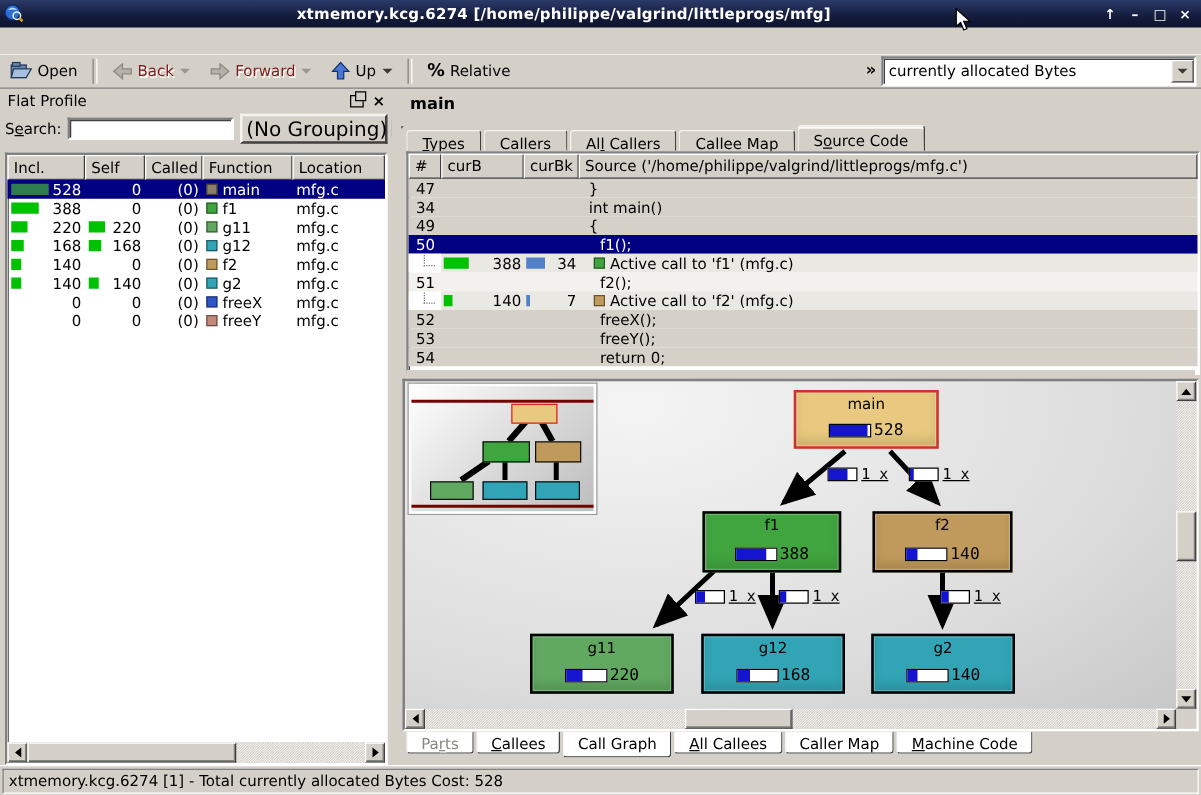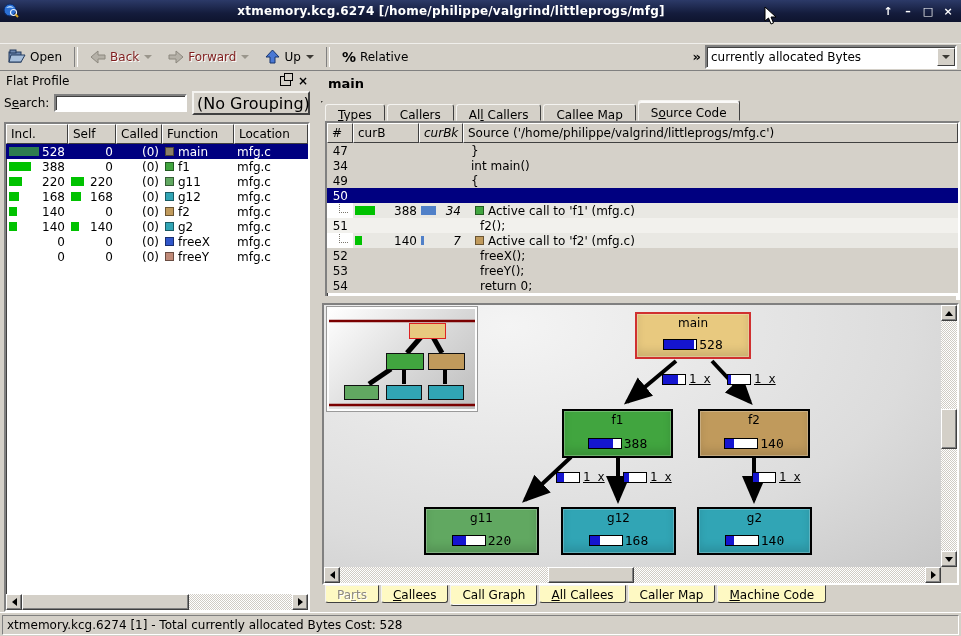--- a/index.html
+++ b/index.html
@@ -83,21 +83,21 @@
   .rpanel{position:absolute;left:322px;top:71px;width:637px;height:541px;}
   .pane-title{height:25px;font-weight:bold;font-size:13px;padding:5px 6px 0;box-sizing:border-box;}
   .tabrow{position:absolute;left:3px;top:27px;height:23px;display:flex;align-items:flex-end;gap:2px;}
   .tab{padding:3px 12px 2px;background:#d4d0c8;border:1px solid;border-color:#f4f3f0 #404040 #d4d0c8 #f4f3f0;
     border-radius:3px 3px 0 0;height:17px;box-sizing:border-box;white-space:nowrap;}
   .tab.active{height:21px;padding-top:5px;box-shadow:inset 0 2px 0 #fbfaf9;position:relative;z-index:3;}
   
   .src-frame{position:absolute;left:3px;top:50px;width:631px;height:175px;background:#fff;
     border:2px solid;border-color:#808080 #ffffff #ffffff #808080;box-shadow:inset 1px 1px 0 #404040;}
   .shead{display:flex;height:20px;background:#d4d0c8;}
-  .s0{width:26px;} .s1{width:66px;} .s2{width:44px;font-style:italic;} .s3{flex:1;}
+  .s0{width:26px;} .s1{width:66px;} .s2{width:44px;} .s3{flex:1;}
   .srow{display:flex;height:15px;align-items:center;background:#d5d1c9;}
   .srow.lightrow{background:#f2f1ed;}
   .srow.callrow{background:#e9e8e3;}
   .srow.selected{background:#000080;color:#fff;}
   .scell{box-sizing:border-box;display:flex;align-items:center;height:100%;padding:0 2px;}
   .snum{justify-content:flex-end;padding-right:5px;}
   .callrow .snum{background:#fff;color:#000;}
   .treeL{width:8px;height:8px;border-left:1px dotted #7a766d;border-bottom:1px dotted #7a766d;margin:0 0 4px 2px;}
   .sbar{height:9px;flex:none;}
   .scode{padding-left:8px;white-space:pre;}
@@ -123,21 +123,21 @@
   .gedge{position:absolute;display:flex;align-items:center;z-index:4;text-decoration:underline;}
   .ebar{width:24px;height:11px;background:#fff;border:1px solid #000;box-sizing:border-box;}
   .efill{height:100%;background:#1515d0;}
   .elabel{font-family:"DejaVu Sans Mono",monospace;font-size:12px;margin-left:3px;}
   .arrows{position:absolute;left:0;top:0;z-index:2;}
   .vsb{position:absolute;right:0;top:0;width:16px;height:262px;display:flex;flex-direction:column;background:#d4d0c8;}
   .vsb .sb-track{width:16px;}
   .hsb{position:absolute;left:0;bottom:0;width:617px;height:16px;display:flex;background:#d4d0c8;}
   .sb-corner{position:absolute;right:0;bottom:0;width:16px;height:16px;background:#d4d0c8;}
   .tabrow-bottom{position:absolute;left:3px;top:514px;height:22px;display:flex;align-items:flex-start;gap:2px;}
-  .tabb{padding:2px 11px 3px;background:#fef9c3;border:1px solid;border-color:#f4f3f0 #404040 #404040 #f4f3f0;
+  .tabb{padding:2px 11px 3px;background:#ffffff;border:1px solid;border-color:#f4f3f0 #404040 #404040 #f4f3f0;
     border-radius:0 0 3px 3px;height:18px;box-sizing:border-box;white-space:nowrap;}
   .tabb.active{height:21px;box-shadow:inset 0 -1px 0 #fbfaf9;position:relative;z-index:3;}
   .tabb.disabled{color:#8c887f;text-shadow:1px 1px 0 #fff;}
   
   .statusbar{position:absolute;left:0;top:612px;width:961px;height:24px;background:#d4d0c8;
     border-top:1px solid #ffffff;box-sizing:border-box;display:flex;align-items:center;padding:2px 2px;}
   .status-field{flex:1;height:18px;border:1px solid;border-color:#808080 #ffffff #ffffff #808080;
     display:flex;align-items:center;padding:0 4px;white-space:nowrap;overflow:hidden;}
   
   .cursor{position:absolute;left:764px;top:6px;z-index:50;}
@@ -443,20 +443,21 @@
           <div class="srow">
             <span class="scell snum s0">49</span>
             <span class="scell s1"></span>
             <span class="scell s2"></span>
             <span class="scell s3 scode" style="padding-left: 8px;">{</span>
           </div>
           <div class="srow selected">
             <span class="scell snum s0">50</span>
             <span class="scell s1"></span>
             <span class="scell s2"></span>
+            <span class="scell s3 scode" style="padding-left: 17px;">f1();</span>
           </div>
           <div class="srow callrow">
             <span class="scell snum s0">
               <span class="treeL"></span>
             </span>
             <span class="scell s1">
               <span class="sbar" style="width: 20px; background: rgb(0, 194, 0);"></span>
               <span class="fnum">388</span>
             </span>
             <span class="scell s2">

